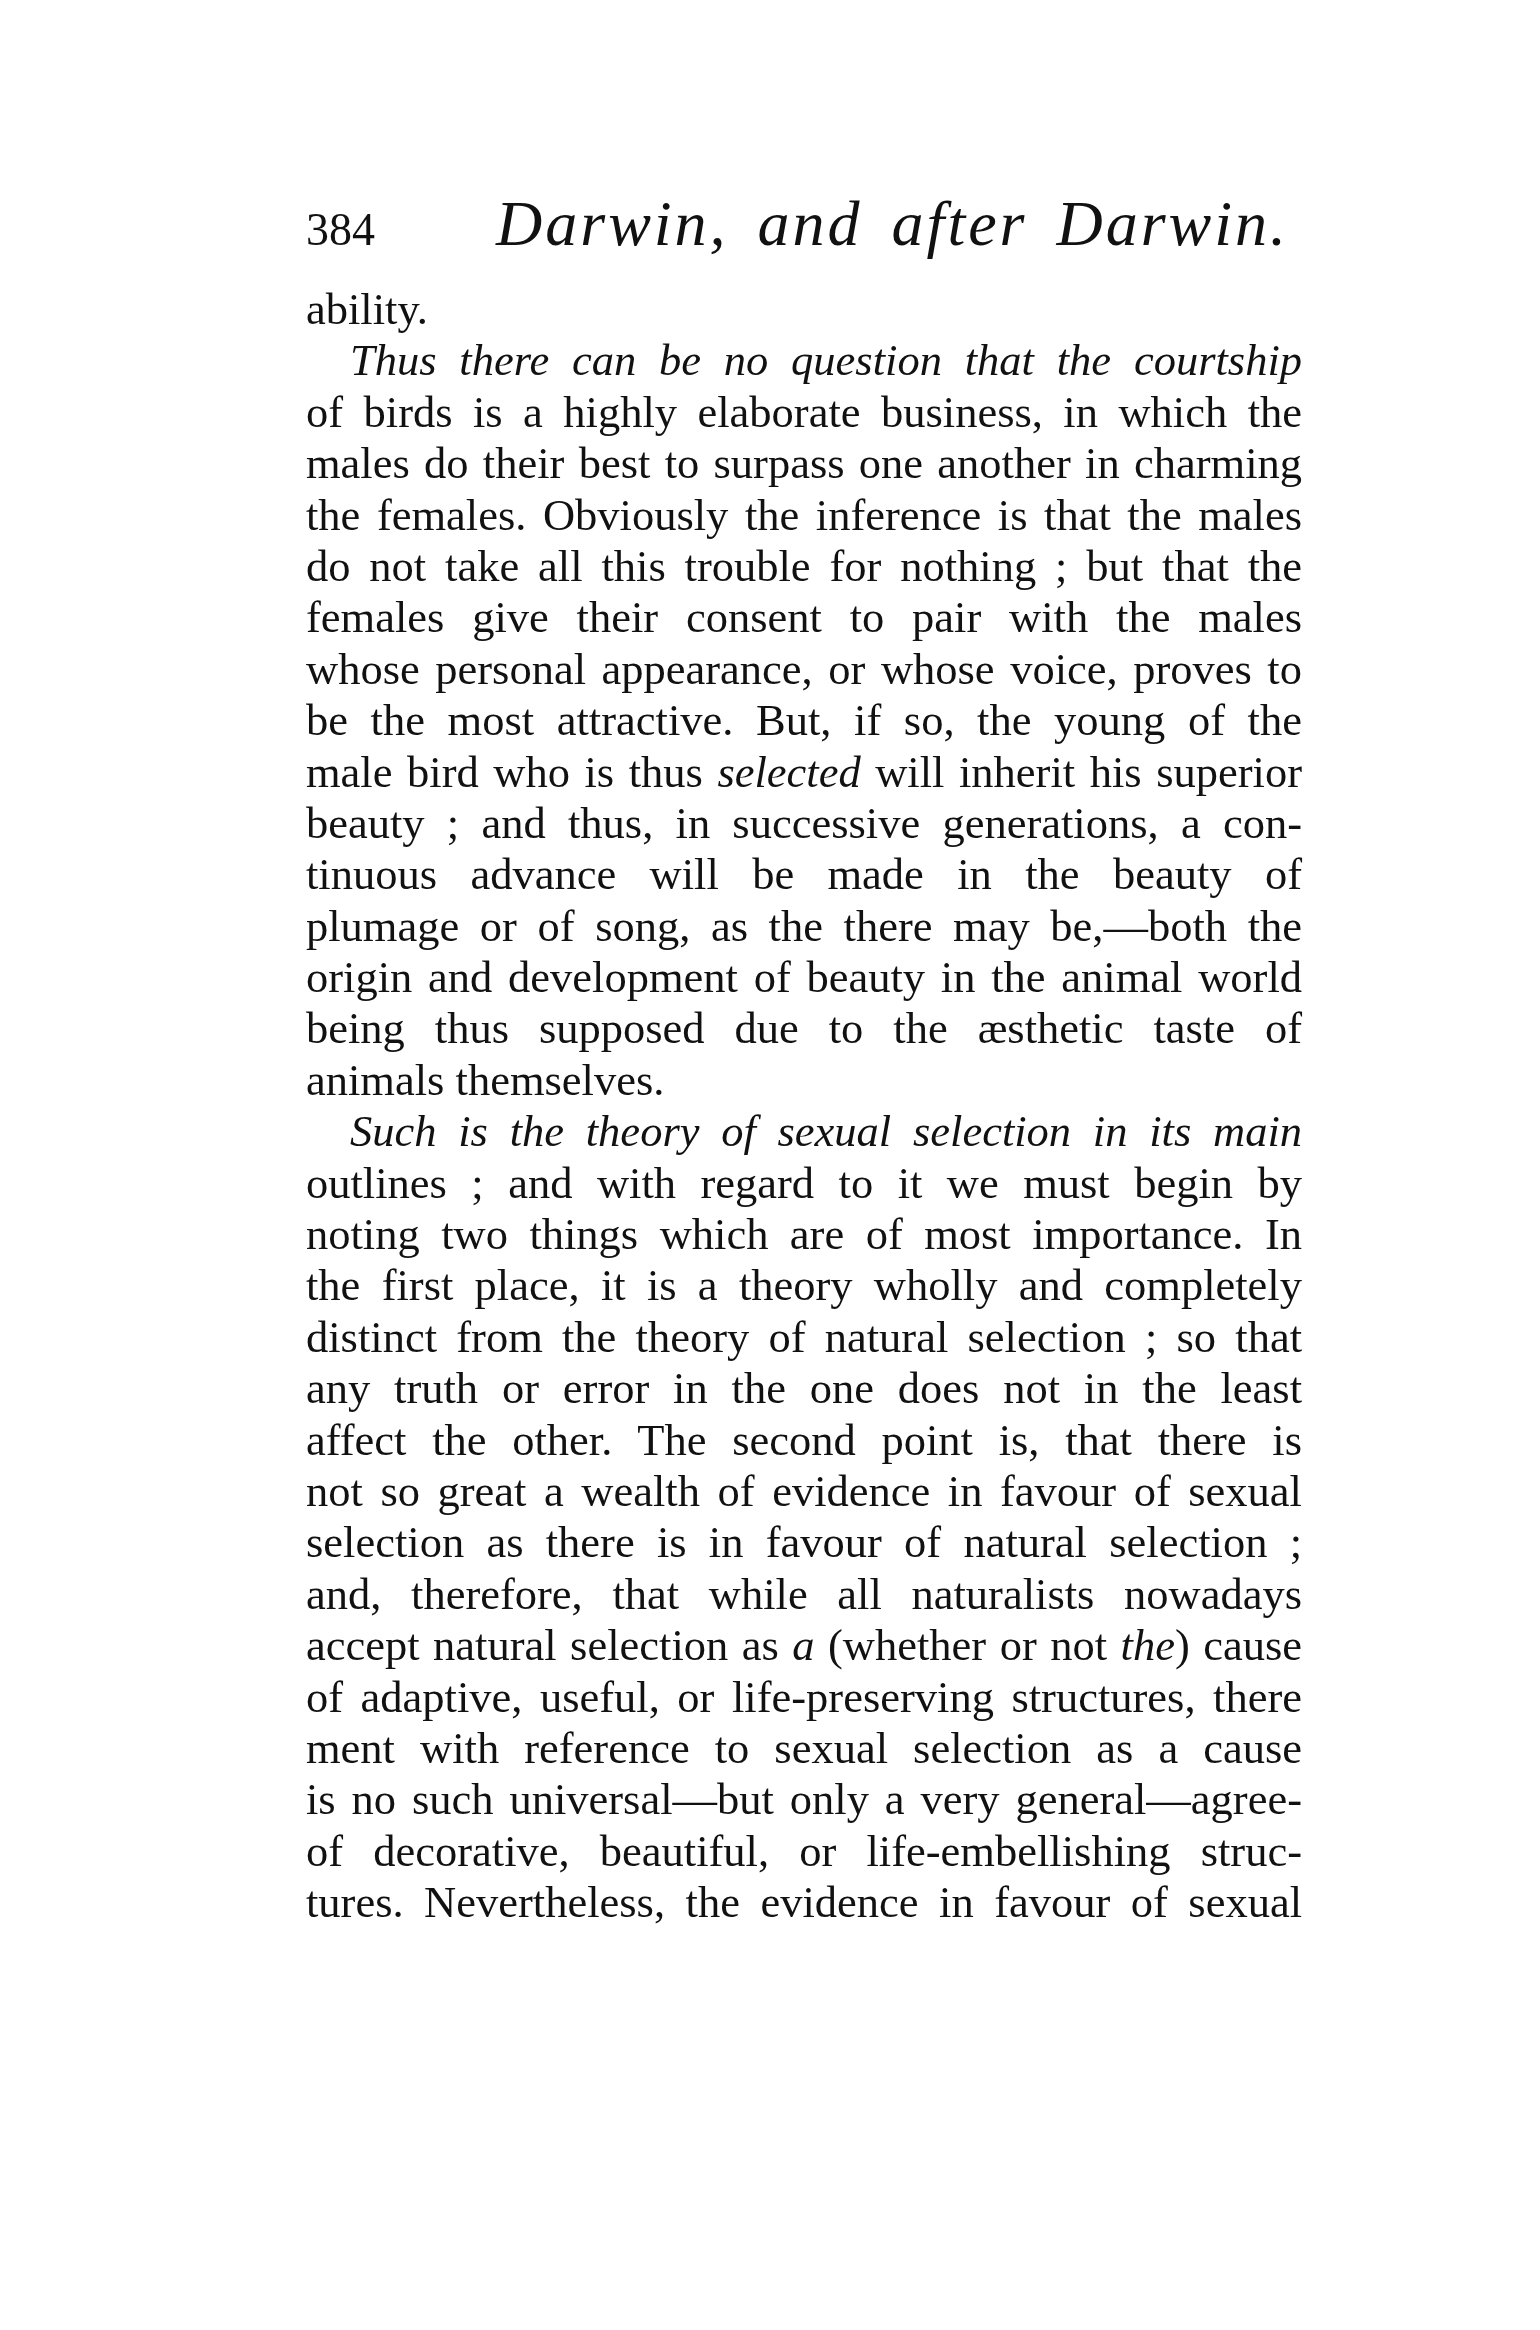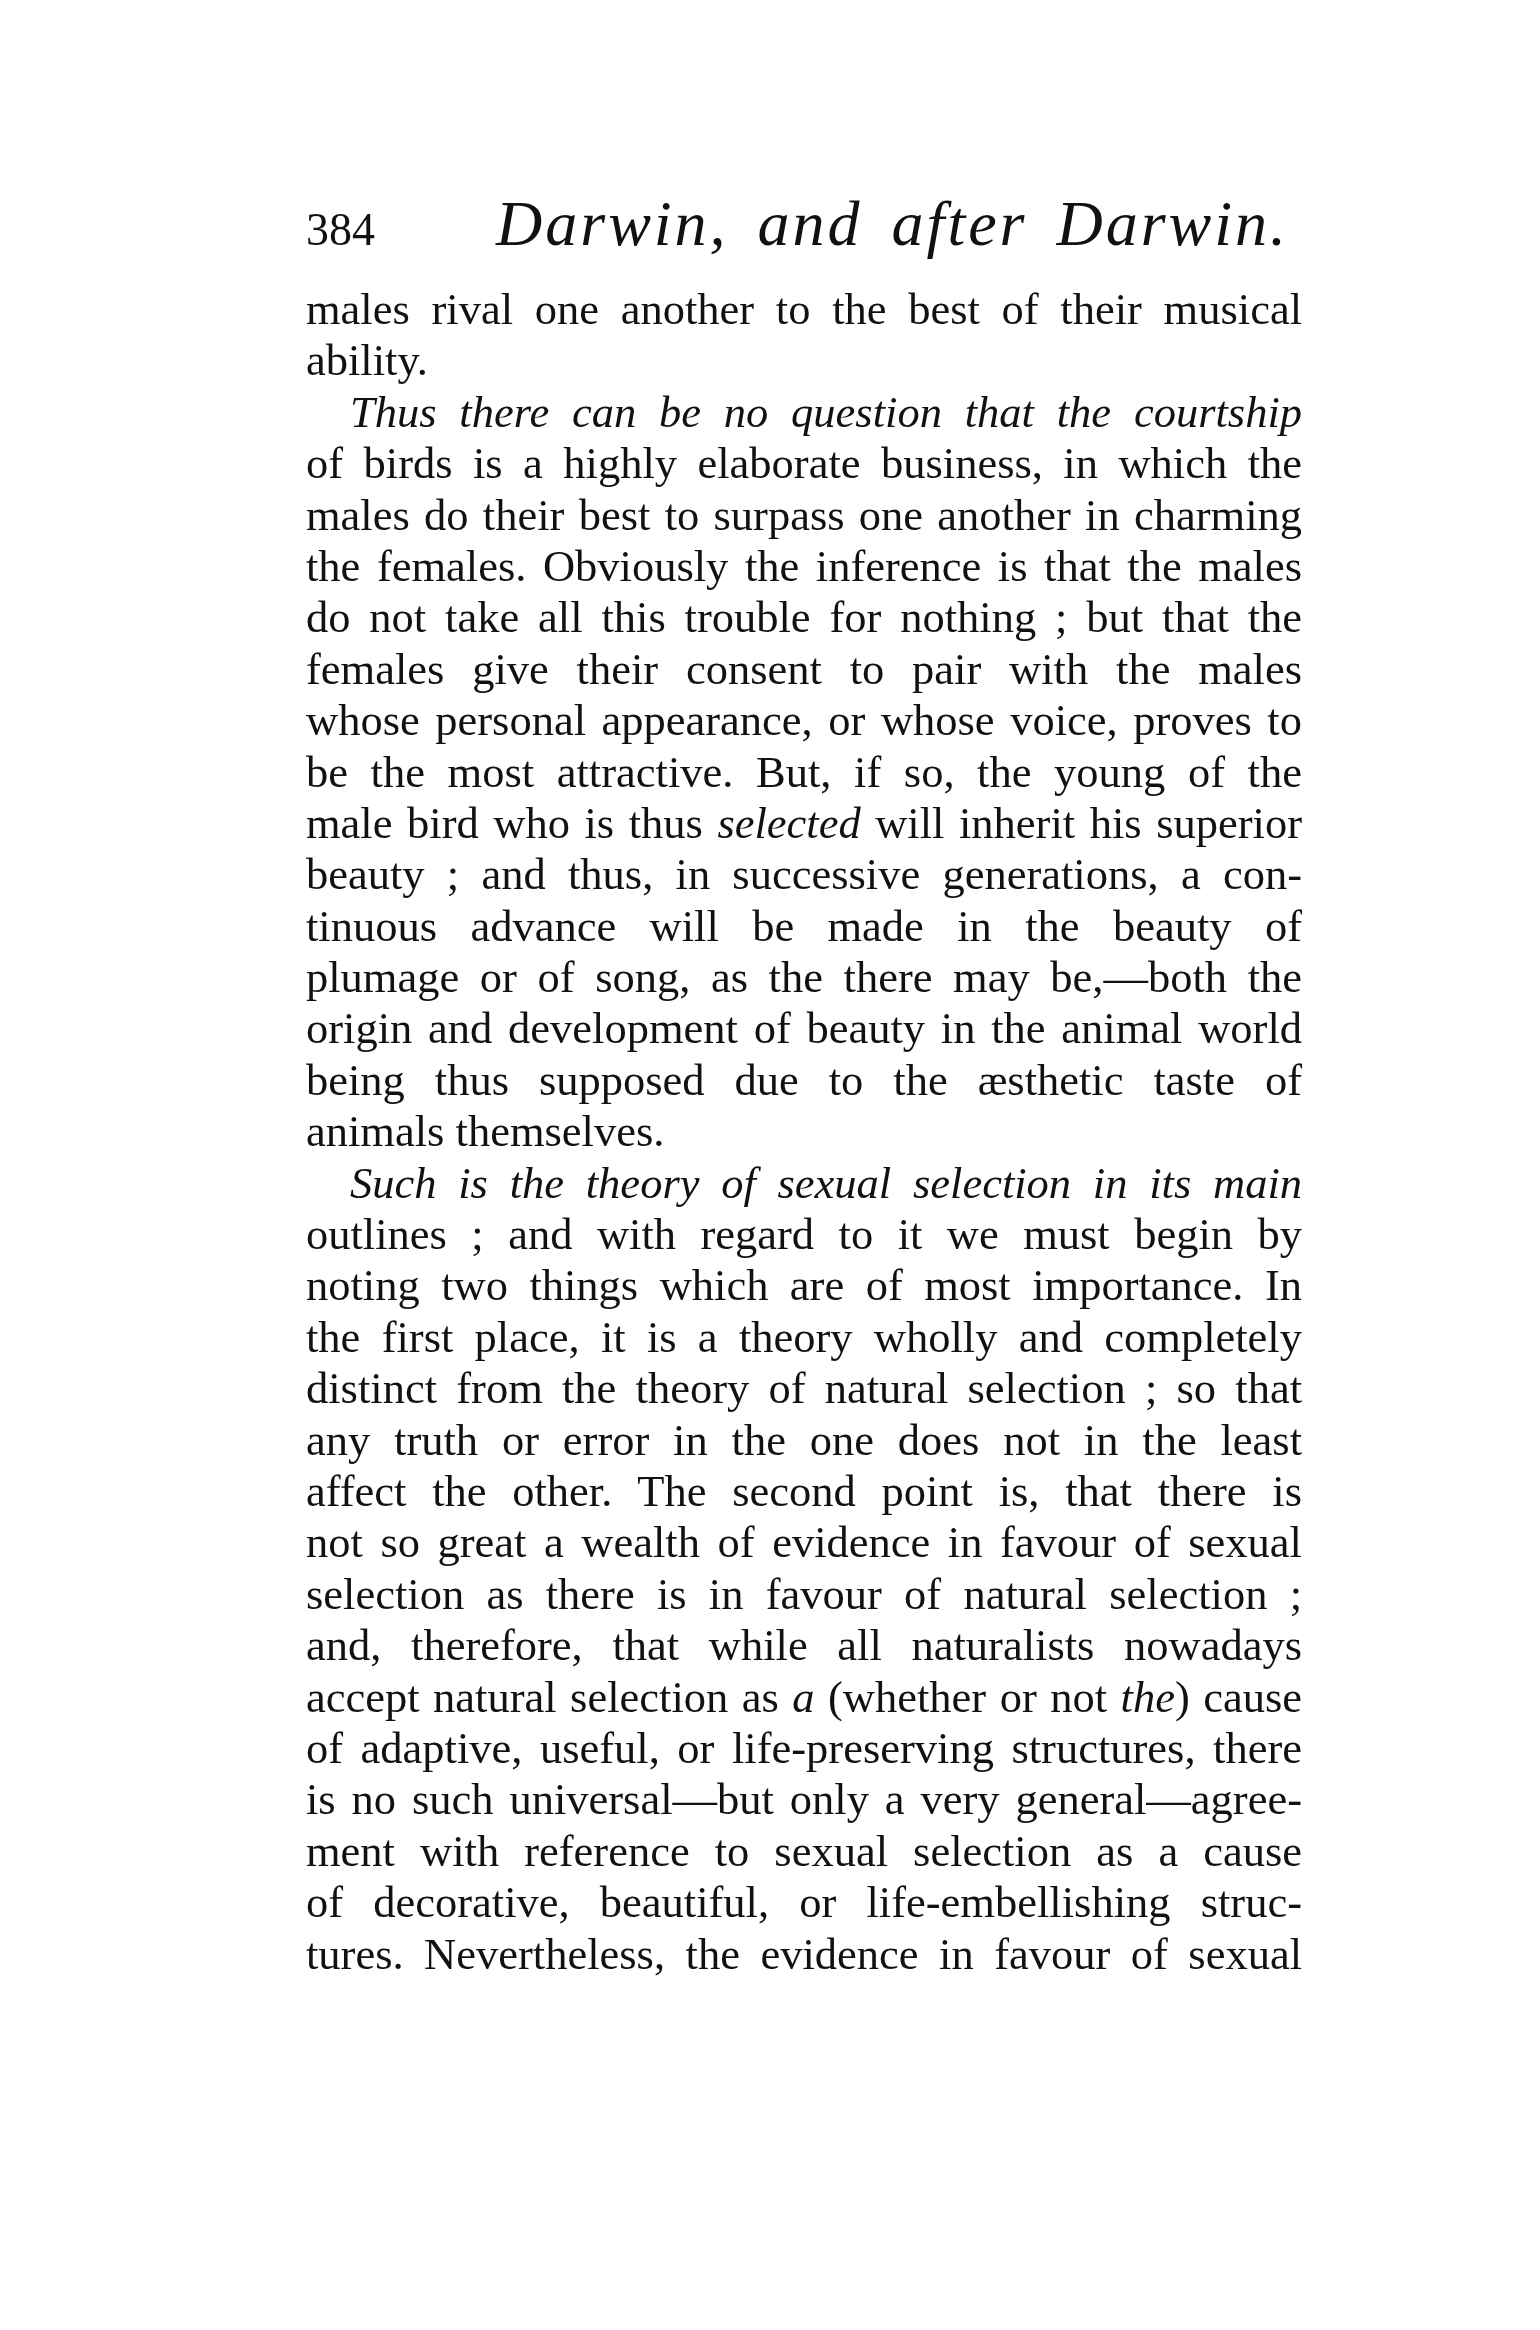--- a/index.html
+++ b/index.html
@@ -80,21 +80,20 @@
   </style>
 </head>
 <body>
 
 <div class="page">
   <div class="running-head">
     <span class="page-number">384</span>
     <span class="running-title">Darwin, and after Darwin.</span>
   </div>
   <div class="body-text" id="body-text">
-      <div class="line">males rival one another to the best of their musical</div>
       <div class="line last">ability.</div>
       <div class="line indent">Thus there can be no question that the courtship</div>
       <div class="line">of birds is a highly elaborate business, in which the</div>
       <div class="line">males do their best to surpass one another in charming</div>
       <div class="line">the females.  Obviously the inference is that the males</div>
       <div class="line">do not take all this trouble for nothing ; but that the</div>
       <div class="line">females give their consent to pair with the males</div>
       <div class="line">whose personal appearance, or whose voice, proves to</div>
       <div class="line">be the most attractive.  But, if so, the young of the</div>
       <div class="line"><span>male bird who is thus </span><span class="it">selected</span><span> will inherit his superior</span></div>
@@ -109,18 +108,18 @@
       <div class="line">noting two things which are of most importance.  In</div>
       <div class="line">the first place, it is a theory wholly and completely</div>
       <div class="line">distinct from the theory of natural selection ; so that</div>
       <div class="line">any truth or error in the one does not in the least</div>
       <div class="line">affect the other.  The second point is, that there is</div>
       <div class="line">not so great a wealth of evidence in favour of sexual</div>
       <div class="line">selection as there is in favour of natural selection ;</div>
       <div class="line">and, therefore, that while all naturalists nowadays</div>
       <div class="line"><span>accept natural selection as </span><span class="it">a</span><span> (whether or not </span><span class="it">the</span><span>) cause</span></div>
       <div class="line">of adaptive, useful, or life-preserving structures, there</div>
+      <div class="line">ment with reference to sexual selection as a cause</div>
       <div class="line">is no such universal—but only a very general—agree-</div>
-      <div class="line">ment with reference to sexual selection as a cause</div>
       <div class="line">of decorative, beautiful, or life-embellishing struc-</div>
       <div class="line">tures.  Nevertheless, the evidence in favour of sexual</div>
     </div>
 </div>
 
 </body></html>

